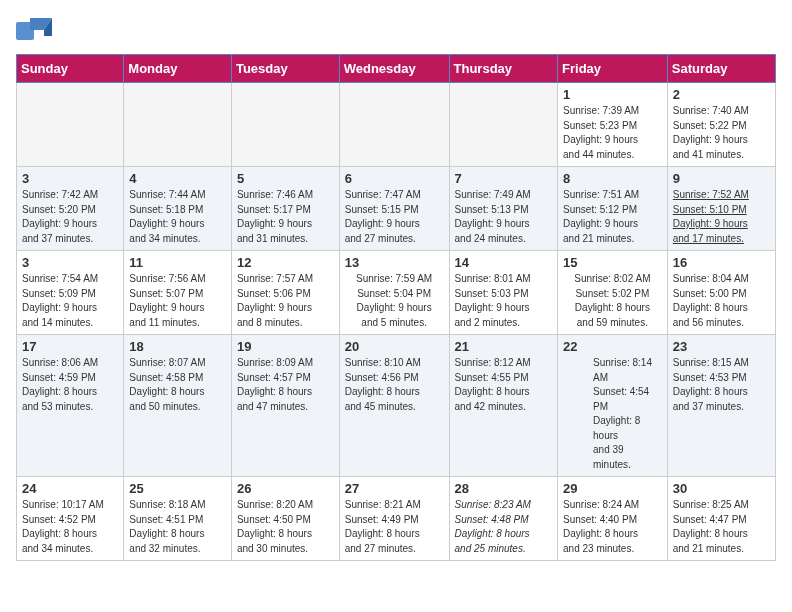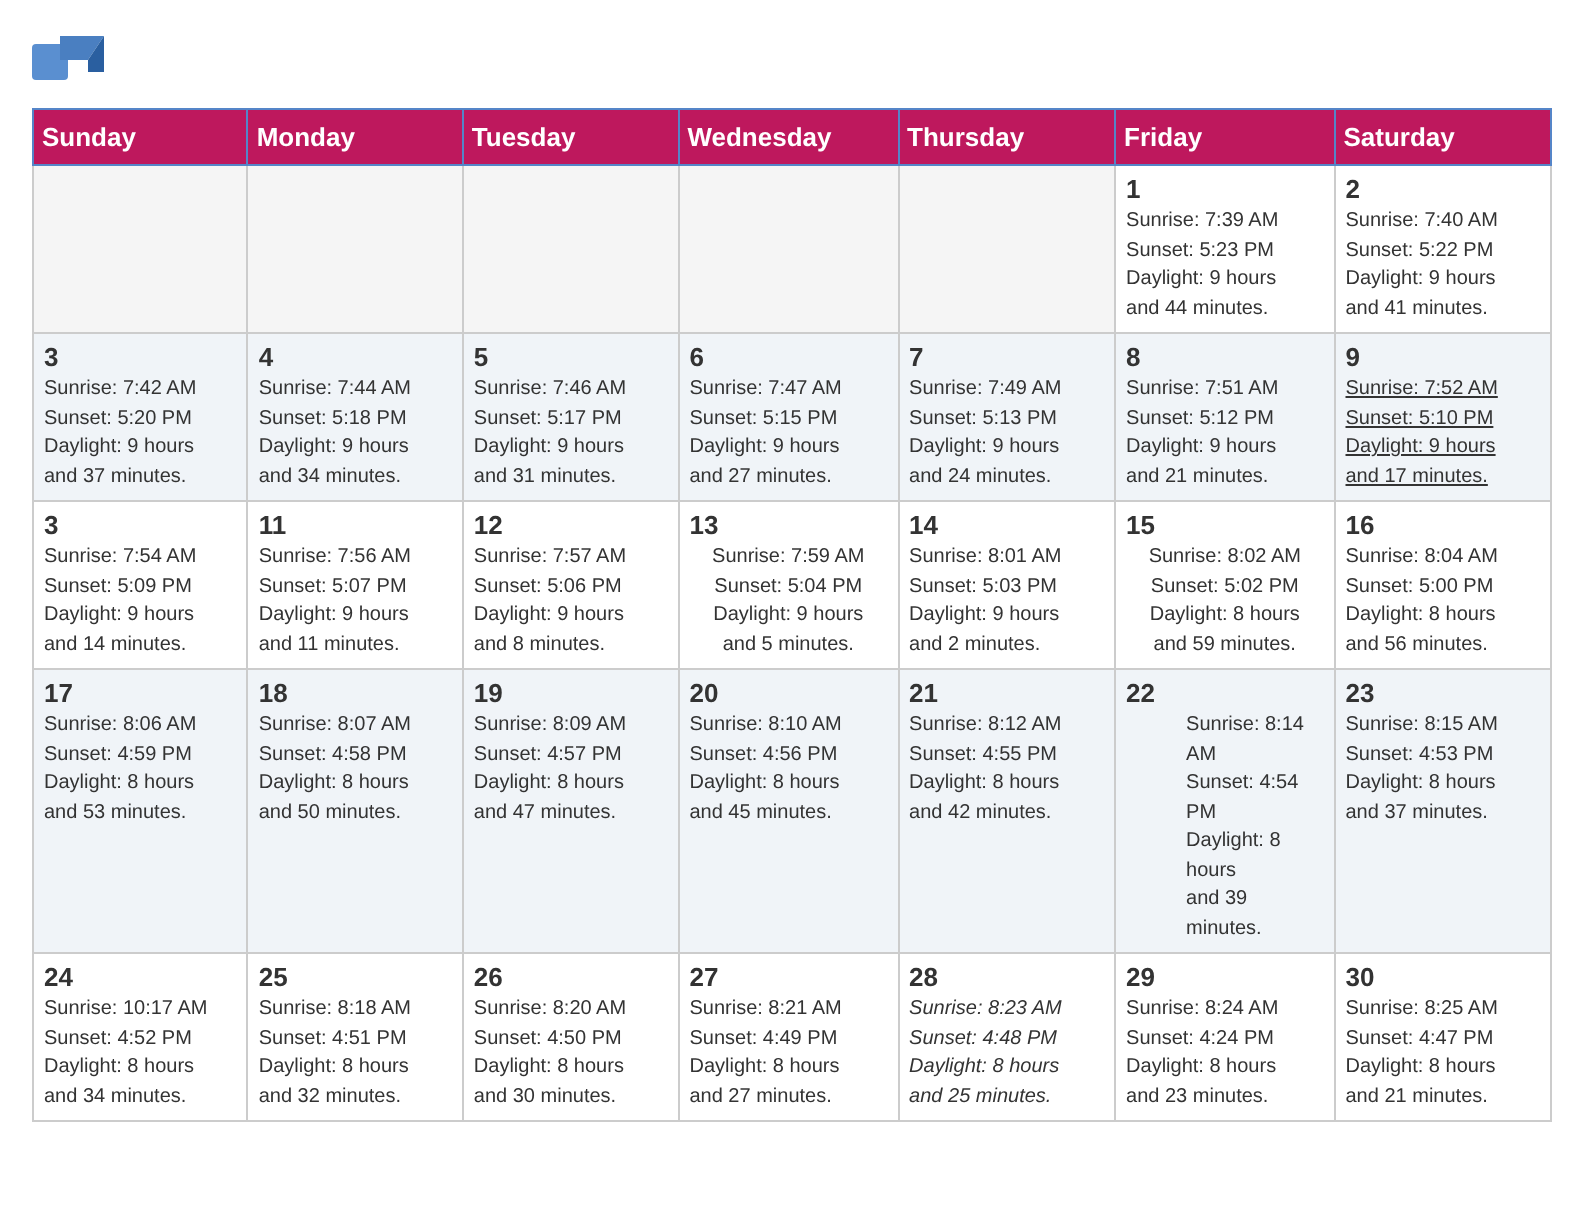--- a/index.html
+++ b/index.html
@@ -321,21 +321,21 @@
         <td>
           <span class="day-num">28</span>
           <div class="day-info" style="white-space: pre-line; font-style: italic;">Sunrise: 8:23 AM
 Sunset: 4:48 PM
 Daylight: 8 hours
 and 25 minutes.</div>
         </td>
         <td>
           <span class="day-num">29</span>
           <div class="day-info" style="white-space: pre-line;">Sunrise: 8:24 AM
-Sunset: 4:24 PM
+Sunset: 4:40 PM
 Daylight: 8 hours
 and 23 minutes.</div>
         </td>
         <td>
           <span class="day-num">30</span>
           <div class="day-info" style="white-space: pre-line;">Sunrise: 8:25 AM
 Sunset: 4:47 PM
 Daylight: 8 hours
 and 21 minutes.</div>
         </td>

